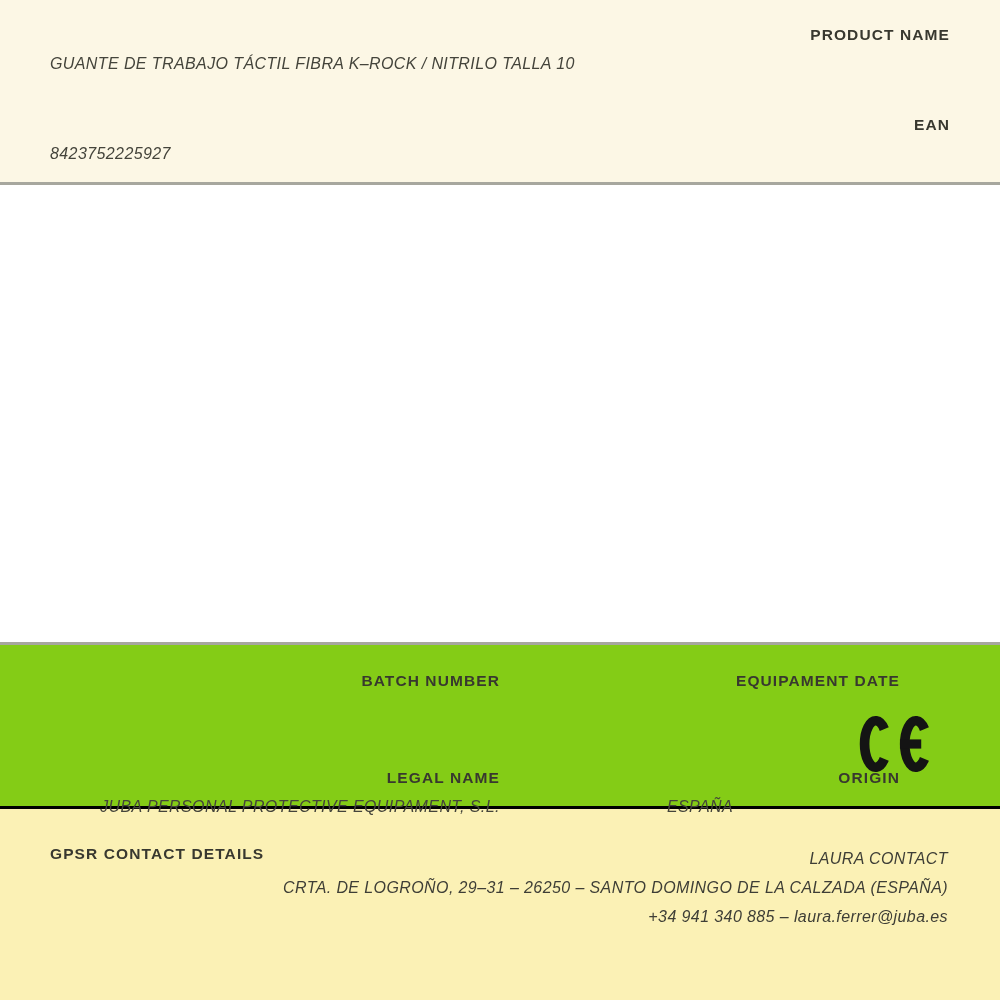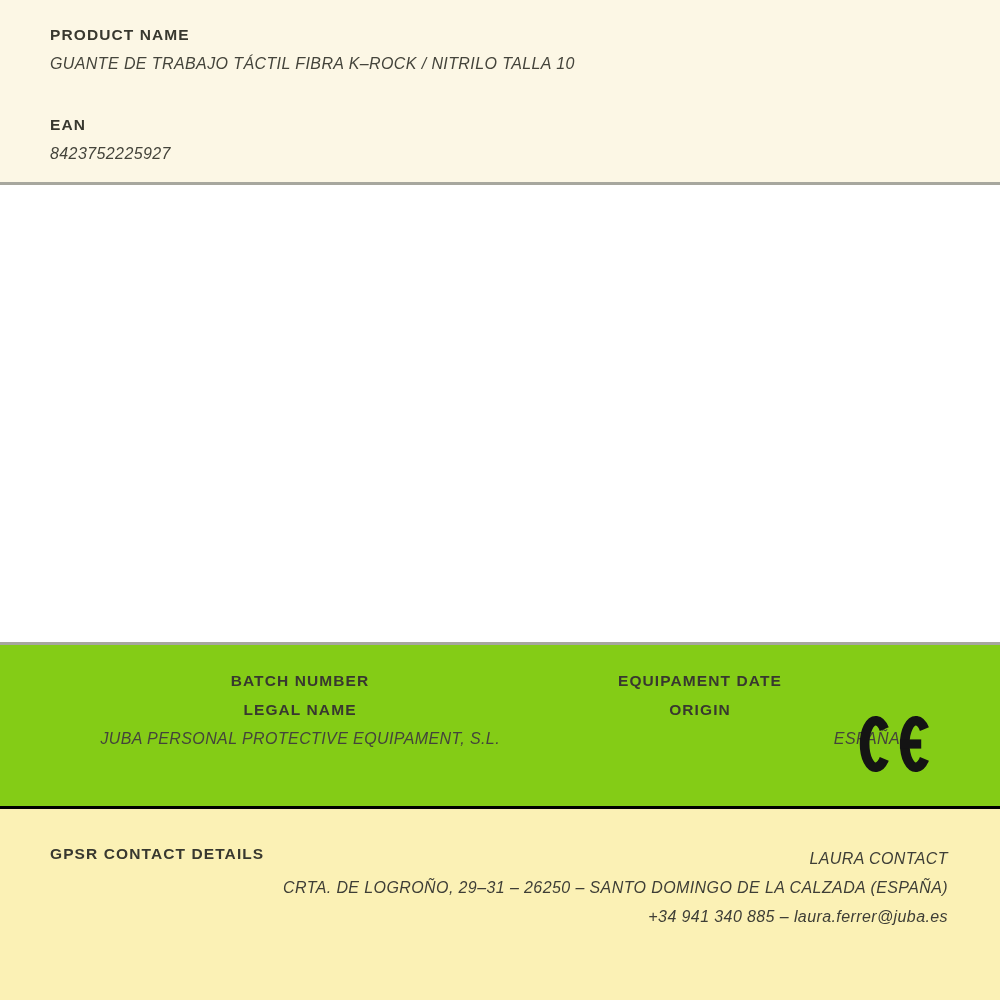--- a/index.html
+++ b/index.html
@@ -11,20 +11,21 @@
     display: flex;
     flex-direction: column;
   }
 
   .label-heading {
     font-weight: bold;
     font-size: 15.5px;
     letter-spacing: 1.1px;
     color: #38382f;
     line-height: 20px;
+    text-align: right;
   }
   .label-value {
     font-size: 16px;
     letter-spacing: 0.4px;
     color: #44443b;
     line-height: 20px;
     font-style: italic;
   }
 
   
@@ -52,22 +53,22 @@
     position: relative;
   }
   .details-grid {
     margin-left: 100px;
     width: 800px;
     display: grid;
     grid-template-columns: 400px 400px;
     text-align: center;
   }
   .details-grid .cell-row1 { margin-top: 26px; }
-  .details-grid .cell-row2 { }
-  .details-grid .label-value { margin-top: 9px; text-align: right; }
+  .details-grid .cell-row2 { margin-top: 68px; }
+  .details-grid .label-value { margin-top: 9px; }
 
   .ce-wrap {
     position: absolute;
     top: 69px;
     right: 62px;
     width: 80px;
     height: 60px;
   }
 
   

